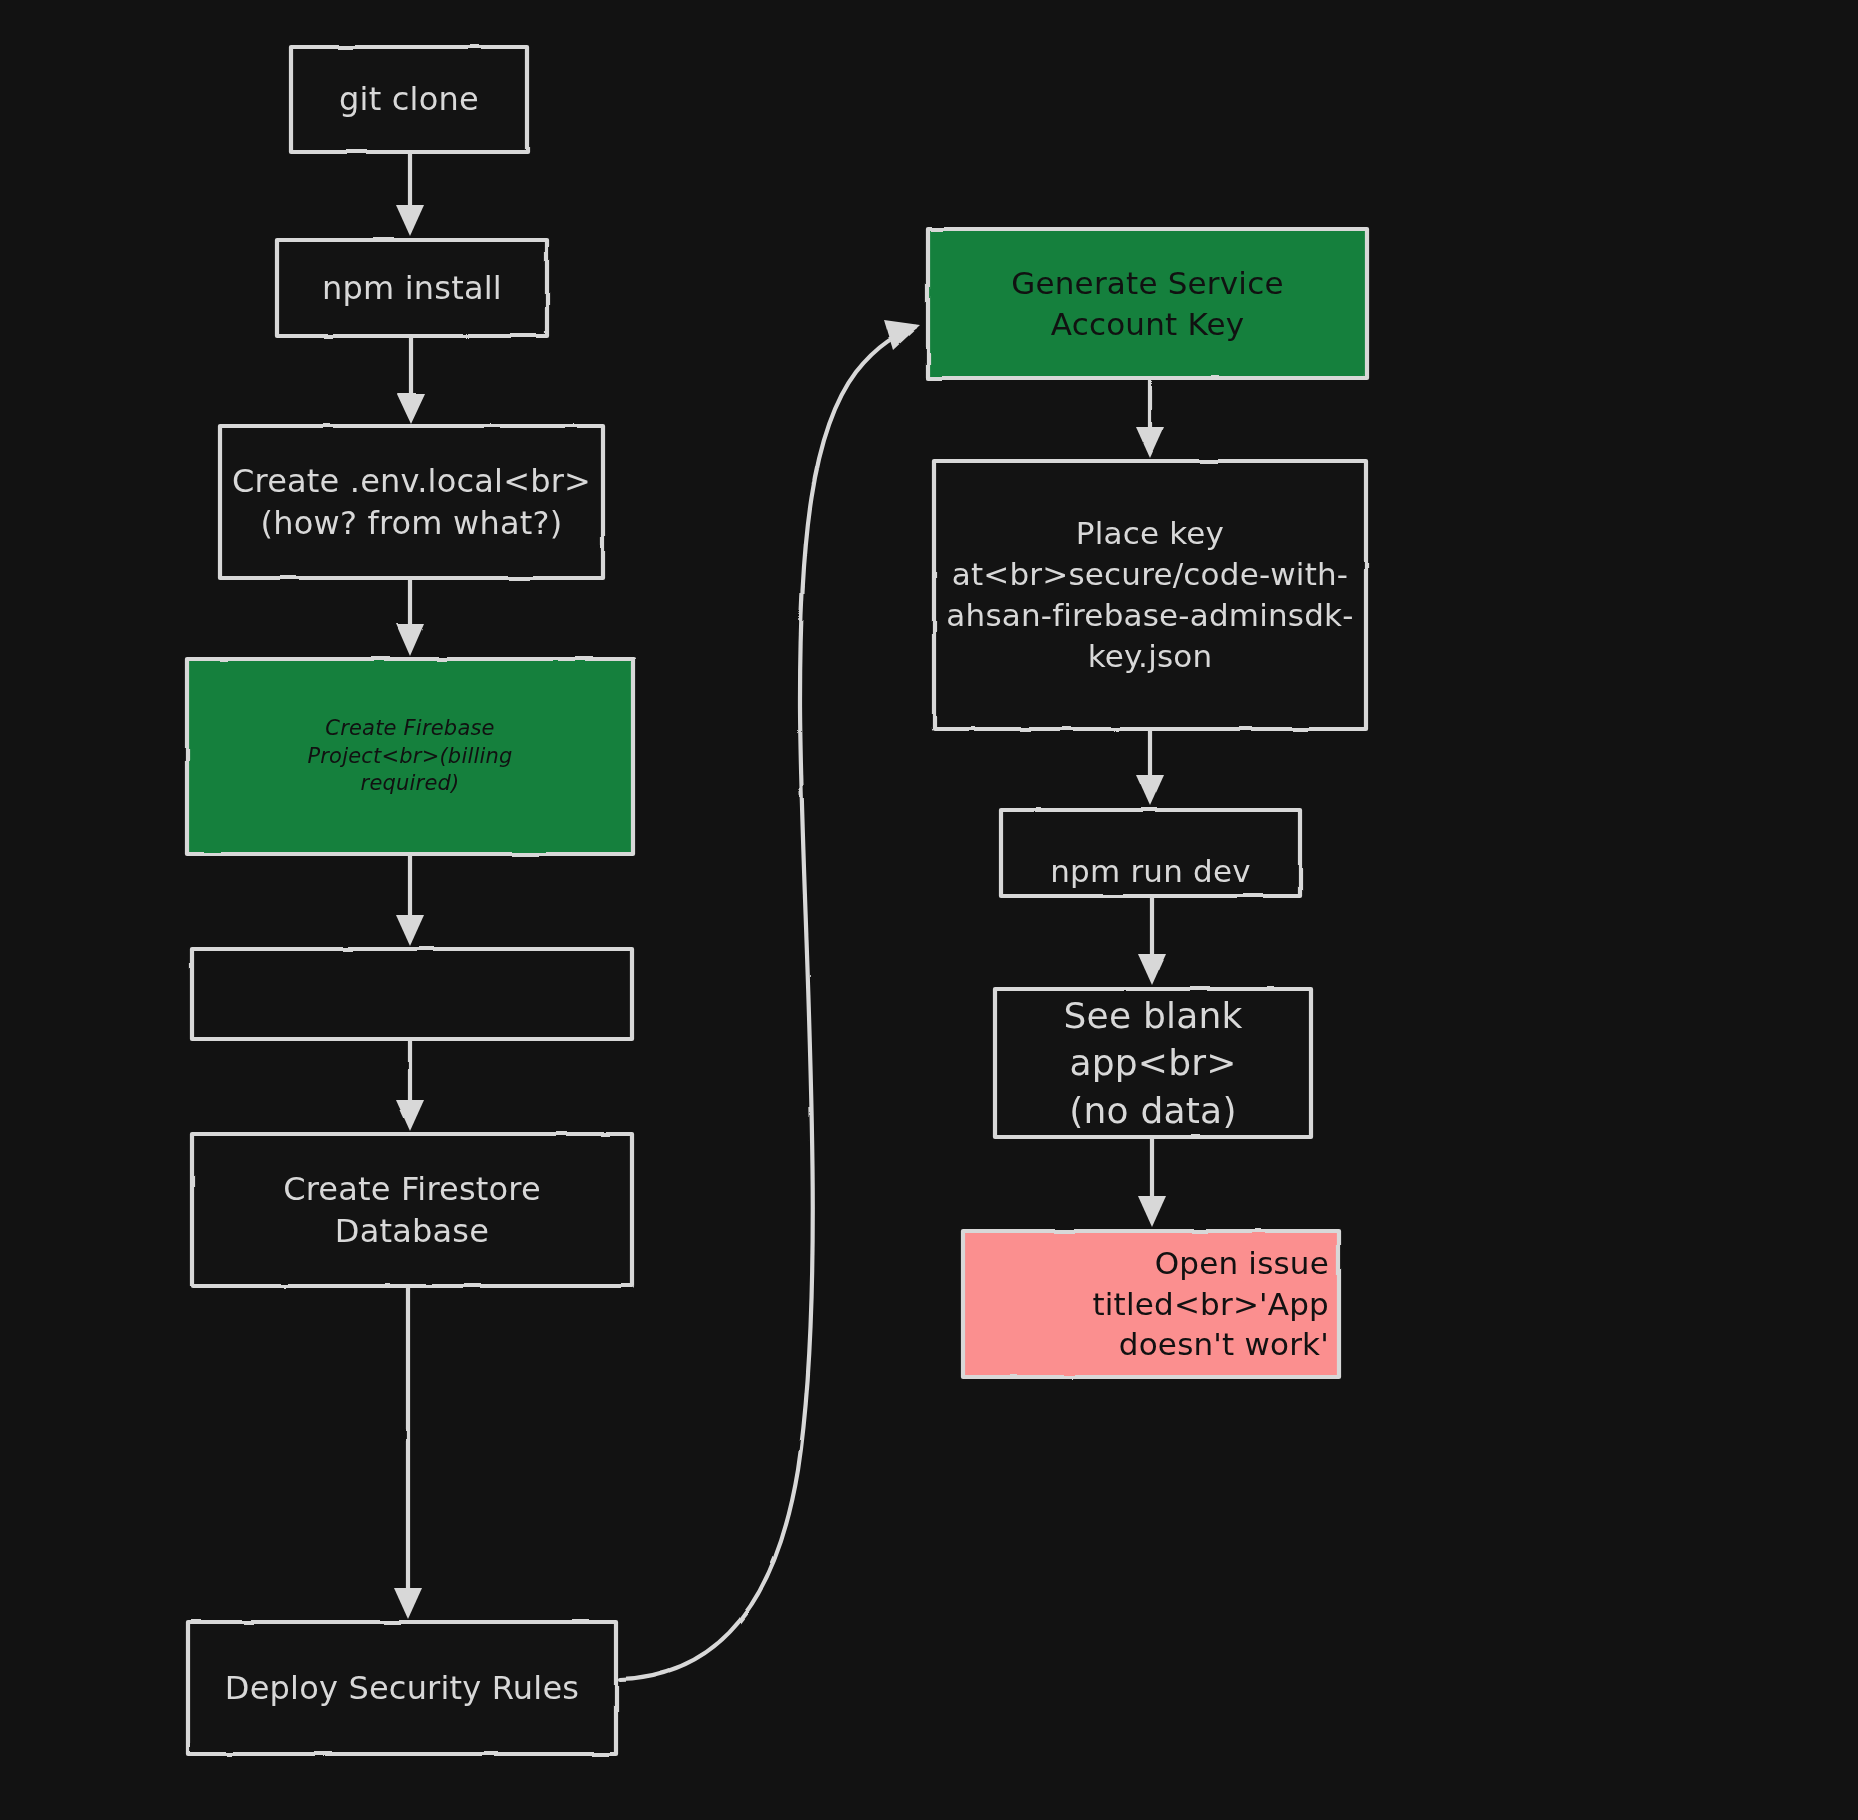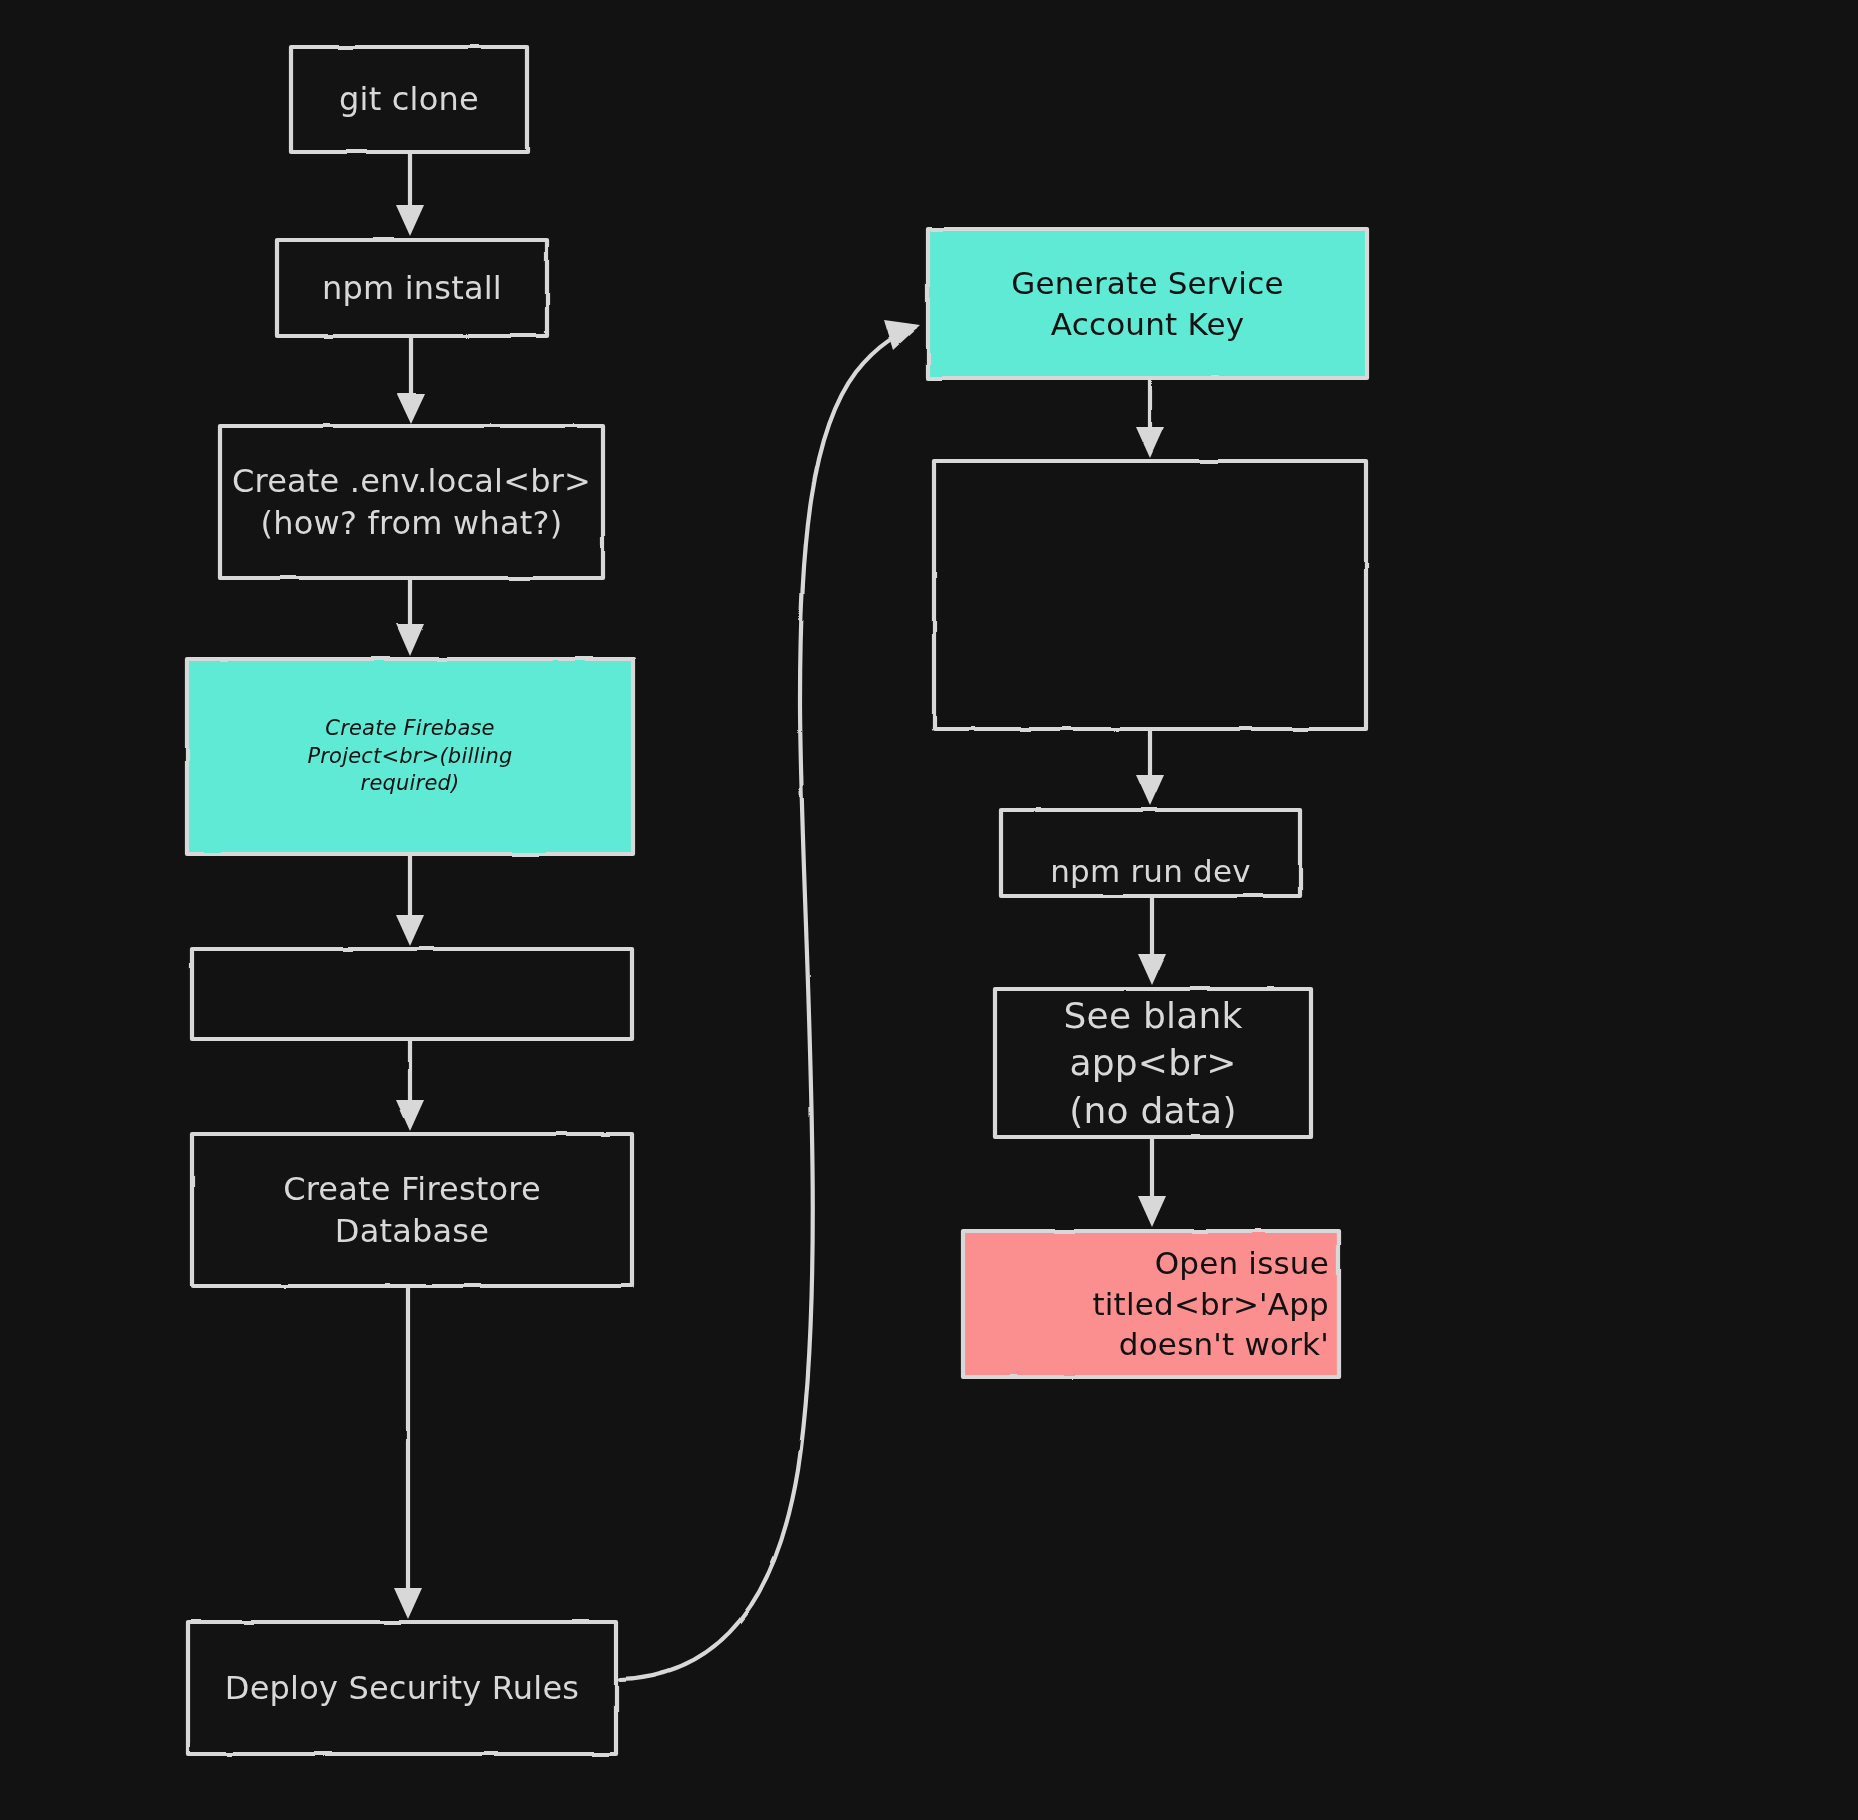--- a/index.html
+++ b/index.html
@@ -44,21 +44,21 @@
   .node-label {
     display: block;
     white-space: pre-line;
     width: 100%;
   }
   .node.dark {
     background: #131313;
     color: #d8d8d8;
   }
   .node.orange {
-    background: #5eead4;
+    background: #15803d;
     color: #111111;
   }
   .node.pink {
     background: #fb8f8f;
     color: #111111;
     text-align: right;
   }
 </style>
 </head>
 <body>
@@ -161,20 +161,26 @@
   <div class="node dark" style="left:192px;top:1134px;width:440px;height:152px;font-size:32px;">
     <span class="node-label">Create Firestore
 Database</span>
   </div>
 
   <div class="node orange" style="left:928px;top:229px;width:439px;height:149px;font-size:31px;">
     <span class="node-label">Generate Service
 Account Key</span>
   </div>
 
+  <div class="node dark" style="left:934px;top:461px;width:432px;height:268px;font-size:31px;">
+    <span class="node-label">Place key
+at&lt;br&gt;secure/code-with-
+ahsan-firebase-adminsdk-
+key.json</span>
+  </div>
 
   <div class="node dark" style="left:1001px;top:810px;width:299px;height:86px;font-size:31px;align-items:flex-end;">
     <span class="node-label">npm run dev</span>
   </div>
 
   <div class="node dark" style="left:995px;top:989px;width:316px;height:148px;font-size:36px;">
     <span class="node-label">See blank app&lt;br&gt;
 (no data)</span>
   </div>
 

